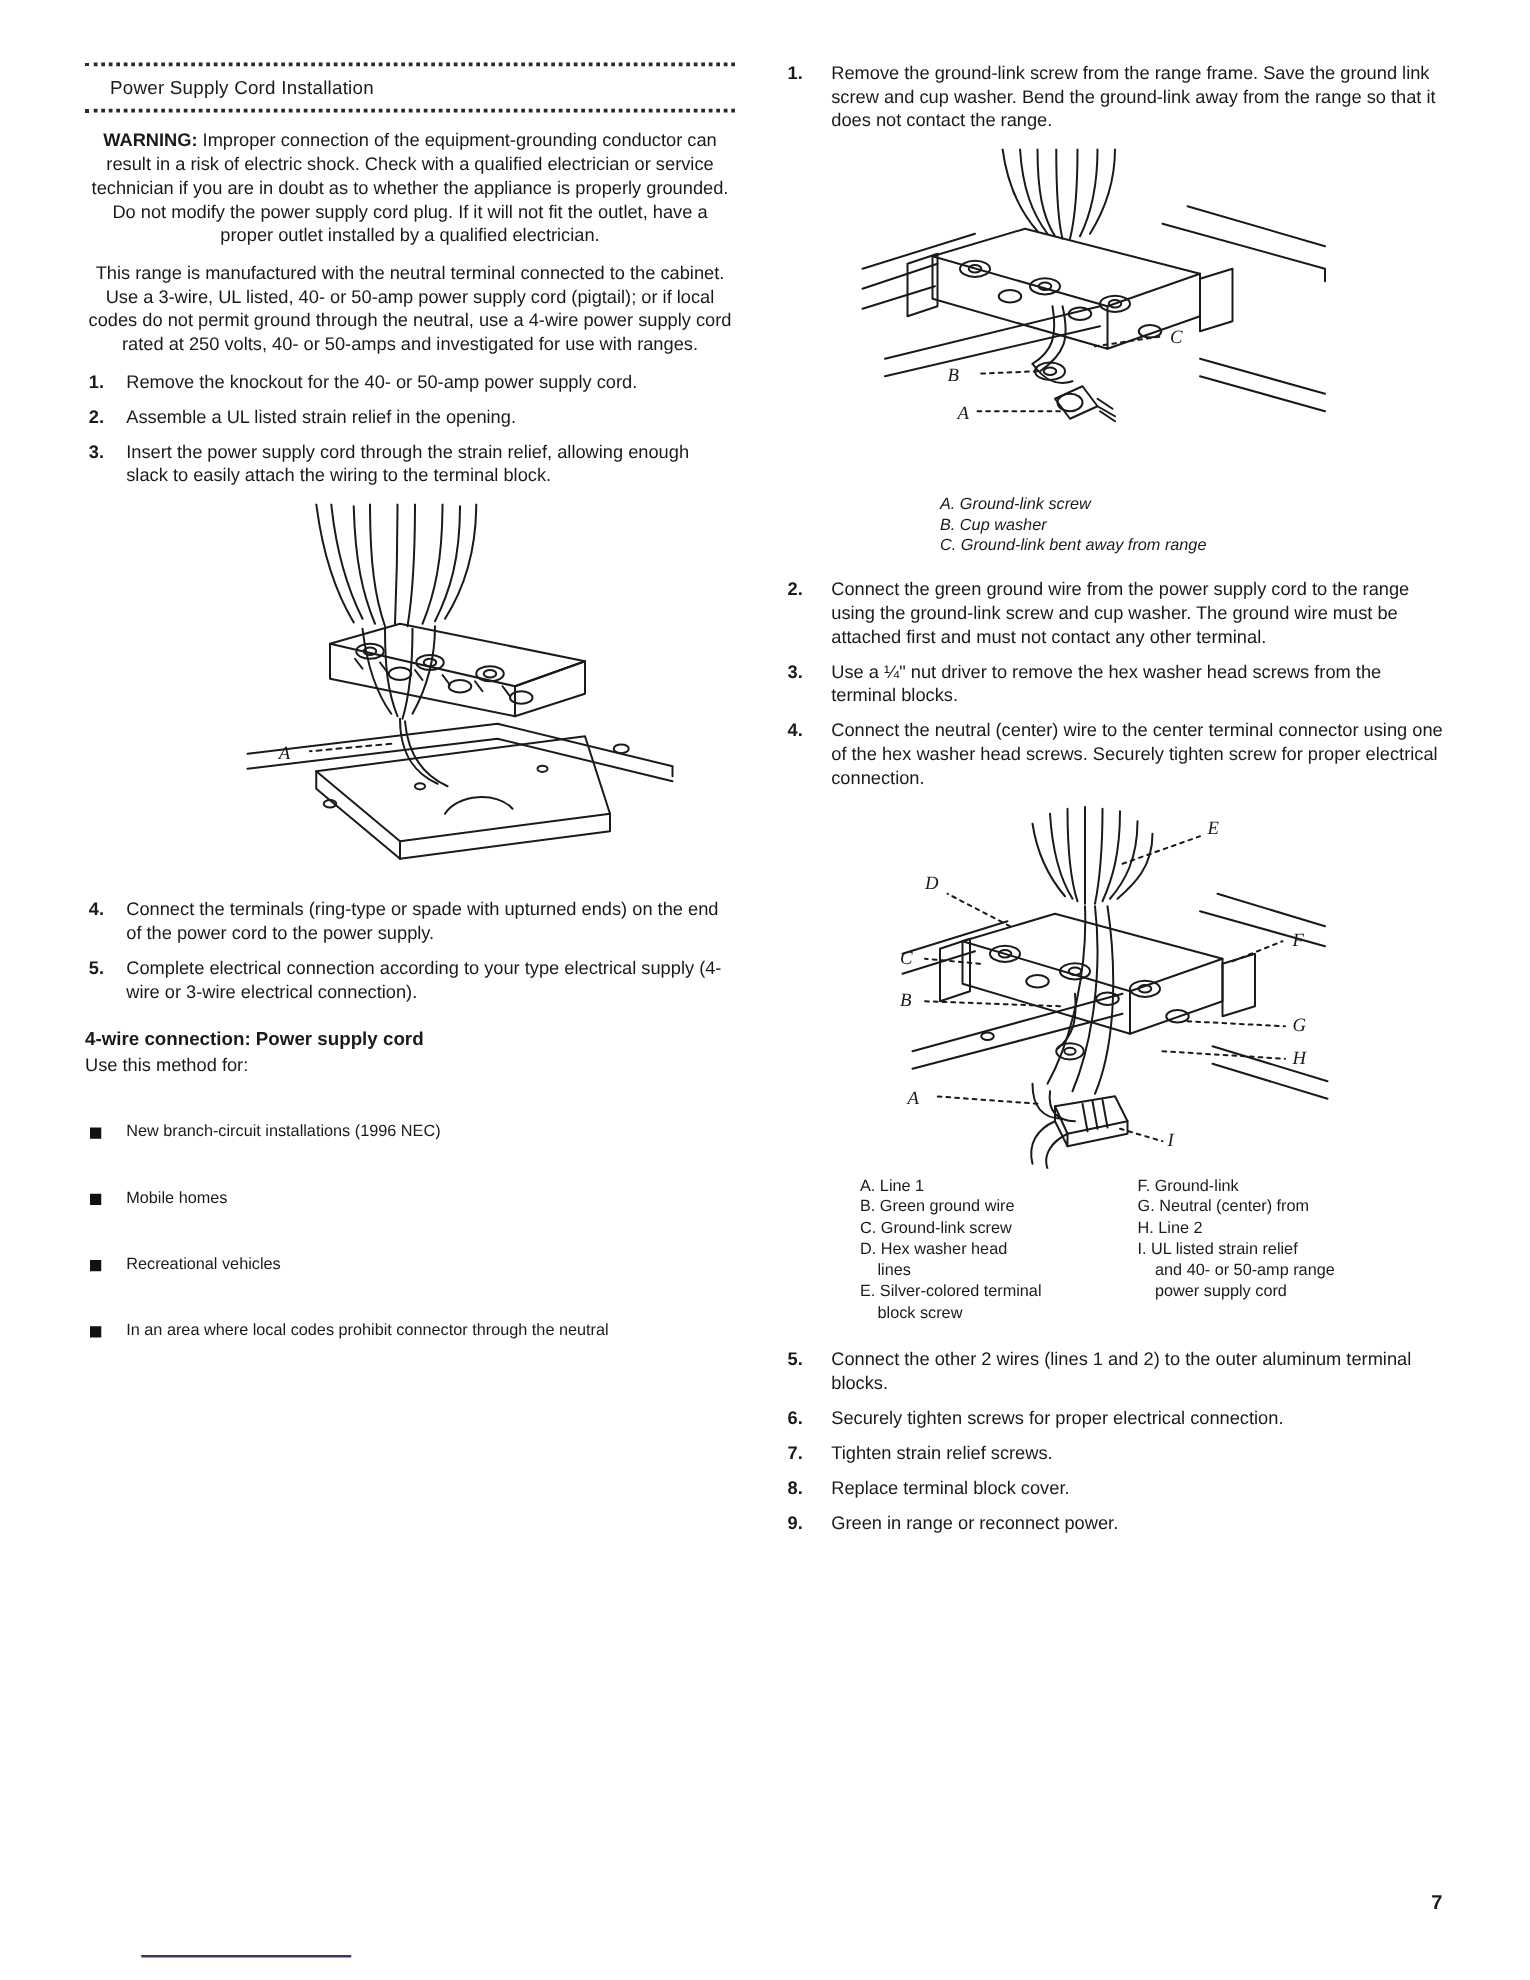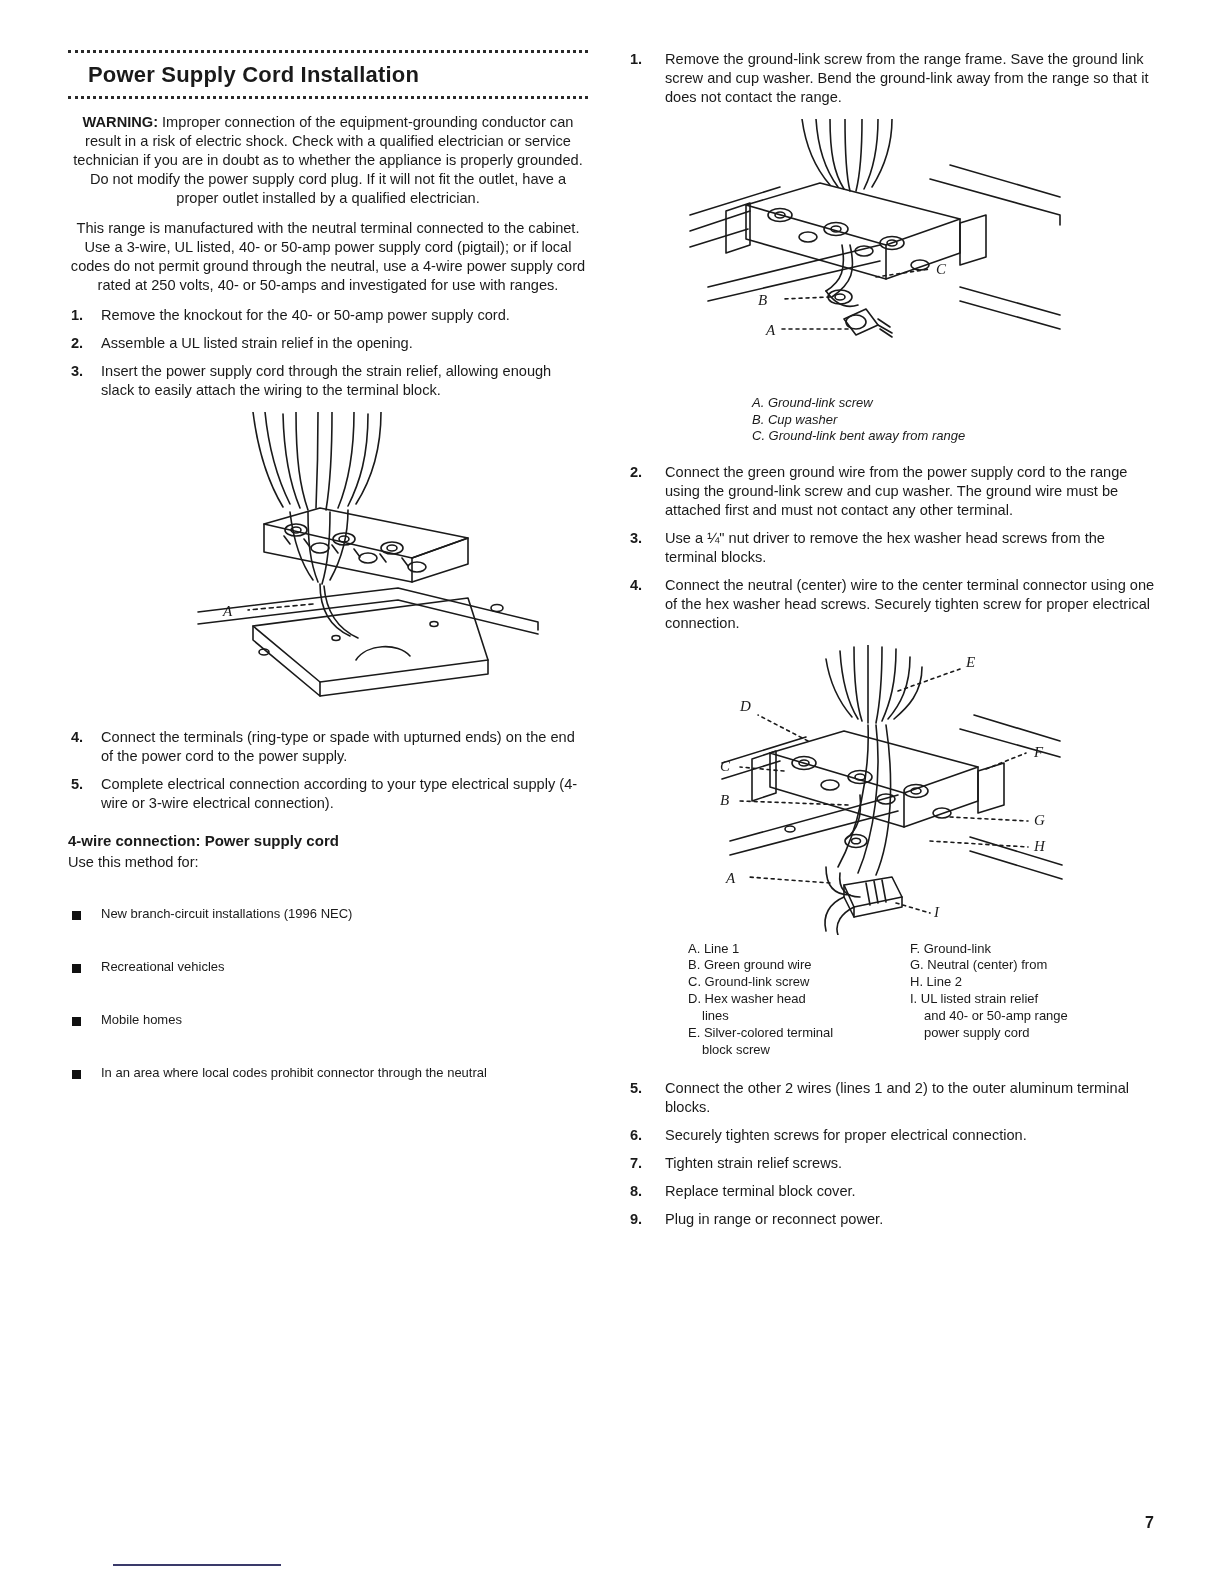--- a/index.html
+++ b/index.html
@@ -20,22 +20,22 @@
     inset: 0;
   }
   .col {
     position: absolute;
     top: 50px;
   }
   .col-left  { left: 68px;  width: 520px; }
   .col-right { left: 630px; width: 528px; }
 
   .section-head {
-    font-size: 22px;
-    font-weight: bold;
+    font-size: 15px;
+    font-weight: normal;
     letter-spacing: 0.2px;
     padding: 9px 0 8px 20px;
     border-top: 3px dotted #2a2a2a;
     border-bottom: 3px dotted #2a2a2a;
     margin: 0 0 14px 0;
   }
   .para {
     font-size: 14.6px;
     line-height: 1.30;
     margin: 0 0 11px 0;
@@ -211,22 +211,22 @@
     <ol class="num" style="margin-top:16px">
       <li><span class="n">4.</span><span>Connect the terminals (ring-type or spade with upturned ends) on the end of the power cord to the power supply.</span></li>
       <li><span class="n">5.</span><span>Complete electrical connection according to your type electrical supply (4-wire or 3-wire electrical connection).</span></li>
     </ol>
 
     <h3 class="subhead">4-wire connection: Power supply cord</h3>
     <p class="leadin">Use this method for:</p>
 
     <ul class="sq">
       <li><span class="bullet"></span><span>New branch-circuit installations (1996 NEC)</span></li>
+      <li><span class="bullet"></span><span>Mobile homes</span></li>
       <li><span class="bullet"></span><span>Recreational vehicles</span></li>
-      <li><span class="bullet"></span><span>Mobile homes</span></li>
       <li><span class="bullet"></span><span>In an area where local codes prohibit connector through the neutral</span></li>
     </ul>
   </div>
 
   <div class="col col-right">
 
     <ol class="num rt">
       <li><span class="n">1.</span><span>Remove the ground-link screw from the range frame. Save the ground link screw and cup washer. Bend the ground-link away from the range so that it does not contact the range.</span></li>
     </ol>
 
@@ -401,19 +401,19 @@
         <div>I. UL listed strain relief</div>
         <span class="ind">and 40- or 50-amp range power supply cord</span>
       </div>
     </div>
 
     <ol class="num rt" style="margin-top:20px">
       <li><span class="n">5.</span><span>Connect the other 2 wires (lines 1 and 2) to the outer aluminum terminal blocks.</span></li>
       <li><span class="n">6.</span><span>Securely tighten screws for proper electrical connection.</span></li>
       <li><span class="n">7.</span><span>Tighten strain relief screws.</span></li>
       <li><span class="n">8.</span><span>Replace terminal block cover.</span></li>
-      <li><span class="n">9.</span><span>Plug in range or reconnect power.</span></li>
+      <li><span class="n">9.</span><span>Green in range or reconnect power.</span></li>
     </ol>
   </div>
 
   <div class="pagenum">7</div>
   <div class="footrule"></div>
 </div>
 
 </body></html>

